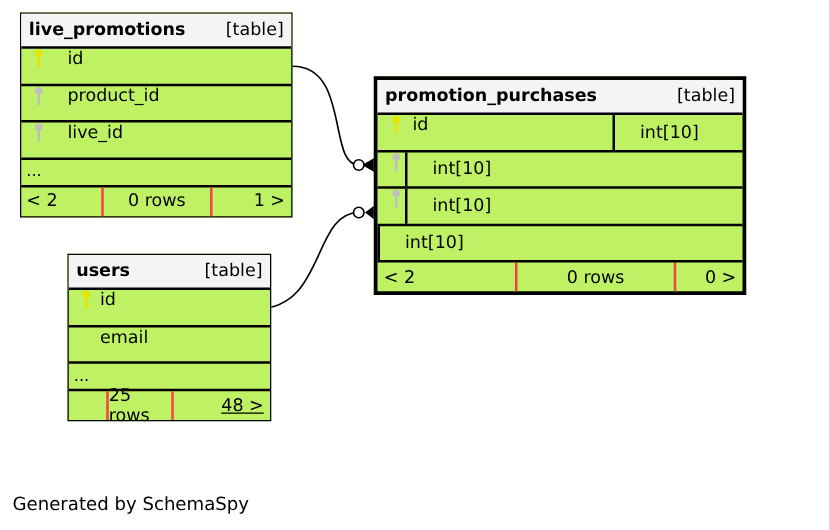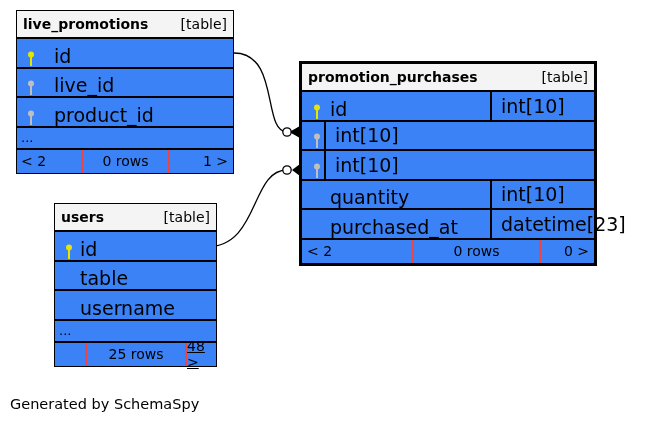--- a/index.html
+++ b/index.html
@@ -1,30 +1,30 @@
 <!DOCTYPE html>
 <html><head>
   <meta charset="utf-8">
   <style>
     html, body { margin: 0; padding: 0; background: #ffffff; }
     body { width: 663px; height: 424px; position: relative; overflow: hidden;
            font-family: "DejaVu Sans", sans-serif; color: #000; }
-    .tbl { position: absolute; background: #3b82f6; box-sizing: border-box; }
+    .tbl { position: absolute; background: #bef264; box-sizing: border-box; }
     .tbl.thin { border: 1px solid #000; }
     .tbl.thick { border: 3px solid #000; }
     .hdr { background: #f4f4f4; height: 28px; display: flex; align-items: center;
            justify-content: space-between; padding: 0 6px; box-sizing: border-box;
            border-bottom: 2px solid #000; font-size: 14px; }
     .hdr .name { font-weight: bold; }
-    .row { height: 29.5px; display: flex; align-items: flex-end; box-sizing: border-box;
-           border-bottom: 2px solid #000; font-size: 19px; position: relative; }
+    .row { height: 29.5px; display: flex; align-items: flex-start; box-sizing: border-box;
+           border-bottom: 2px solid #000; font-size: 14px; position: relative; }
     .row .key { width: 14px; display: inline-flex; justify-content: center; }
     .row .col { flex: 1; }
     .row .type { width: 104px; height: 100%; border-left: 2px solid #000; display: flex;
-                 align-items: center; padding-left: 9px; box-sizing: border-box; }
+                 align-items: center; padding-left: 20px; box-sizing: border-box; }
     .ellipsis { height: 22px; border-bottom: 2px solid #000; font-size: 13px; padding-left: 4px;
                 display: flex; align-items: center; box-sizing: border-box; }
     .foot { height: 23px; display: flex; font-size: 14px; }
     .foot > div { display: flex; align-items: center; box-sizing: border-box; height: 100%; }
     .foot .c2, .foot .c3 { border-left: 2px solid #ef4444; }
     .keysvg { width: 8px; height: 16px; }
     #wires { position: absolute; left: 0; top: 0; pointer-events: none; }
     .footer-text { position: absolute; left: 10px; top: 396px; font-size: 14.5px; }
   </style>
 </head>
@@ -55,30 +55,30 @@
     </span>
     <span class="col" style="padding-left:16px;">id</span>
   </div>
   <div class="row">
     <span class="key" style="margin-left:7px;">
       <svg class="keysvg" viewBox="0 0 8 16">
           <circle cx="4" cy="3.5" r="3" fill="#bfbfbf"></circle>
           <rect x="3" y="5" width="2" height="10" fill="#bfbfbf"></rect>
         </svg>
     </span>
-    <span class="col" style="padding-left:16px;">live_id</span>
+    <span class="col" style="padding-left:16px;">product_id</span>
   </div>
   <div class="row">
     <span class="key" style="margin-left:7px;">
       <svg class="keysvg" viewBox="0 0 8 16">
           <circle cx="4" cy="3.5" r="3" fill="#bfbfbf"></circle>
           <rect x="3" y="5" width="2" height="10" fill="#bfbfbf"></rect>
         </svg>
     </span>
-    <span class="col" style="padding-left:16px;">product_id</span>
+    <span class="col" style="padding-left:16px;">live_id</span>
   </div>
   <div class="ellipsis">...</div>
   <div class="foot">
     <div class="c1" style="width:64px; padding-left:4px;">&lt; 2</div>
     <div class="c2" style="width:87px; justify-content:center;">0 rows</div>
     <div class="c3" style="flex:1; justify-content:flex-end; padding-right:5px;">1 &gt;</div>
   </div>
 </div>
 
 <div class="tbl thin" style="left:54px; top:203px; width:163px;">
@@ -89,29 +89,26 @@
   <div class="row">
     <span class="key" style="margin-left:7px;">
       <svg class="keysvg" viewBox="0 0 8 16">
           <circle cx="4" cy="3.5" r="3" fill="#e5e500"></circle>
           <rect x="3" y="5" width="2" height="10" fill="#e5e500"></rect>
         </svg>
     </span>
     <span class="col" style="padding-left:4px;">id</span>
   </div>
   <div class="row">
-    <span class="col" style="padding-left:25px;">table</span>
-  </div>
-  <div class="row">
-    <span class="col" style="padding-left:25px;">username</span>
+    <span class="col" style="padding-left:25px;">email</span>
   </div>
   <div class="ellipsis">...</div>
   <div class="foot">
     <div class="c1" style="width:30px; padding-left:4px;"></div>
-    <div class="c2" style="width:100px; justify-content:center;">25 rows</div>
+    <div class="c2" style="width:52px; justify-content:center;">25 rows</div>
     <div class="c3" style="flex:1; justify-content:flex-end; padding-right:5px;text-decoration:underline;">48 &gt;</div>
   </div>
 </div>
 
 <div class="tbl thick" style="left:299px; top:61px; width:298px;">
   <div class="hdr">
     <span class="name">promotion_purchases</span>
     <span>[table]</span>
   </div>
   <div class="row">
@@ -136,26 +133,21 @@
   <div class="row">
     <span class="key" style="margin-left:8px;">
       <svg class="keysvg" viewBox="0 0 8 16">
           <circle cx="4" cy="3.5" r="3" fill="#bfbfbf"></circle>
           <rect x="3" y="5" width="2" height="10" fill="#bfbfbf"></rect>
         </svg>
     </span>
     <span class="type">int[10]</span>
   </div>
   <div class="row">
-    <span class="col" style="padding-left:28px;">quantity</span>
     <span class="type">int[10]</span>
-  </div>
-  <div class="row">
-    <span class="col" style="padding-left:28px;">purchased_at</span>
-    <span class="type">datetime[23]</span>
   </div>
   <div class="foot">
     <div class="c1" style="width:110px; padding-left:5px;">&lt; 2</div>
     <div class="c2" style="width:127px; justify-content:center;">0 rows</div>
     <div class="c3" style="flex:1; justify-content:flex-end; padding-right:5px;">0 &gt;</div>
   </div>
 </div>
 
 <div class="footer-text">Generated by SchemaSpy</div>
 

